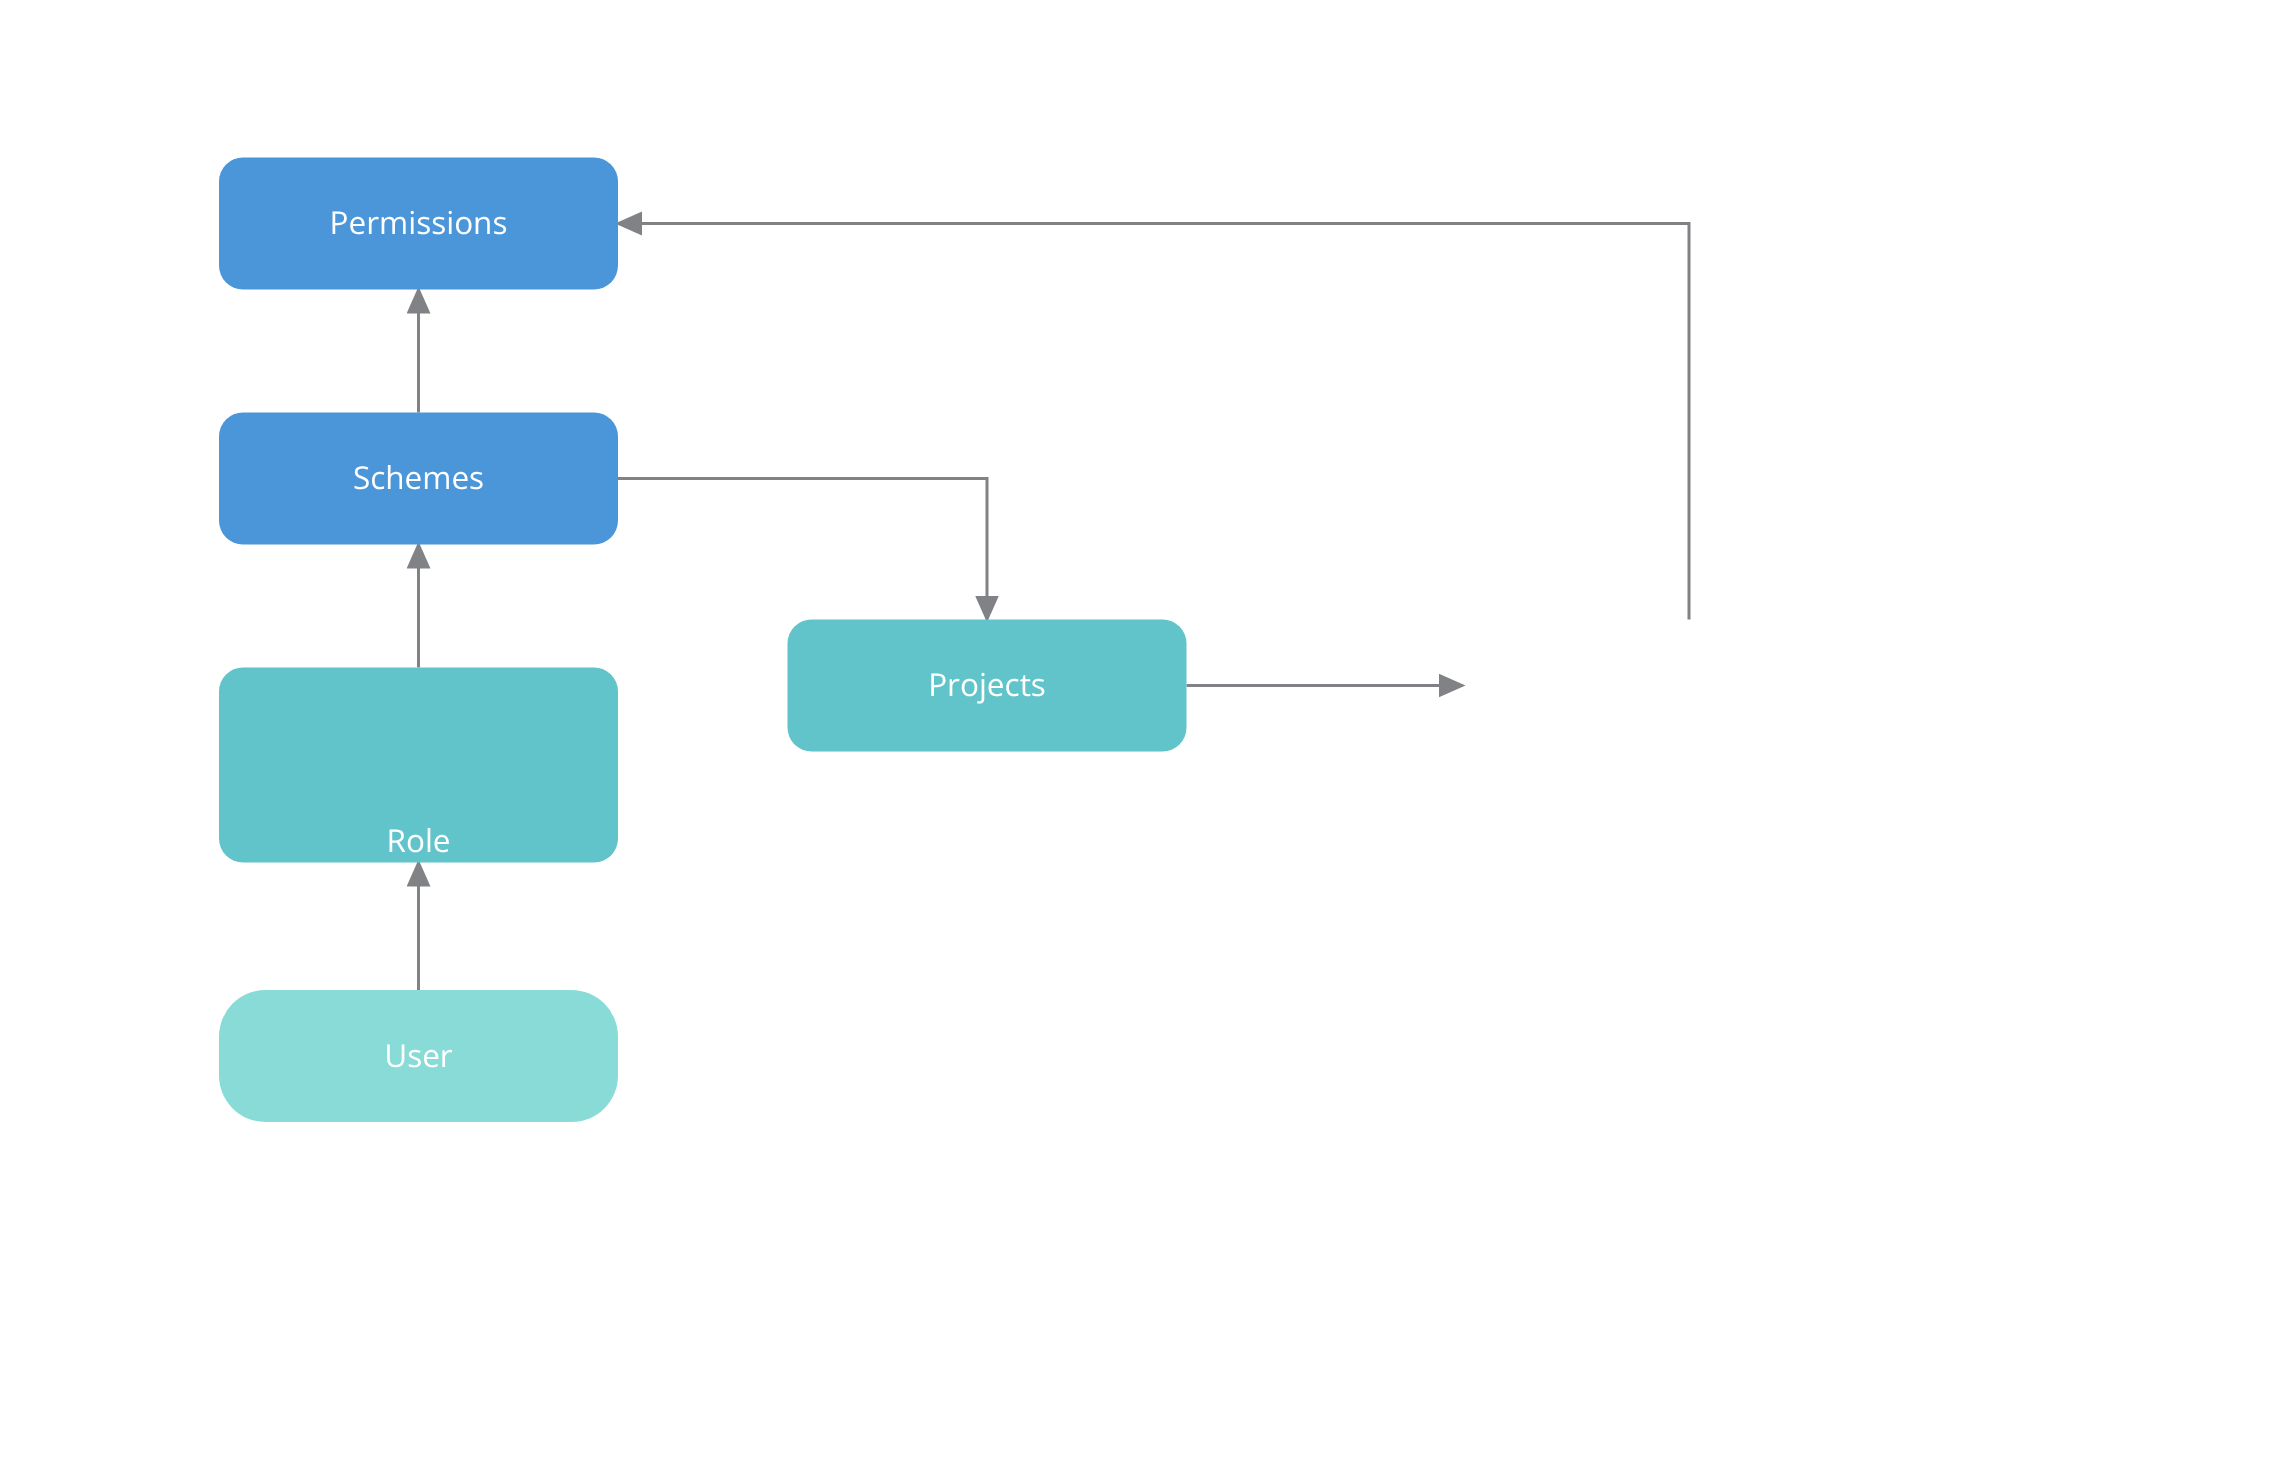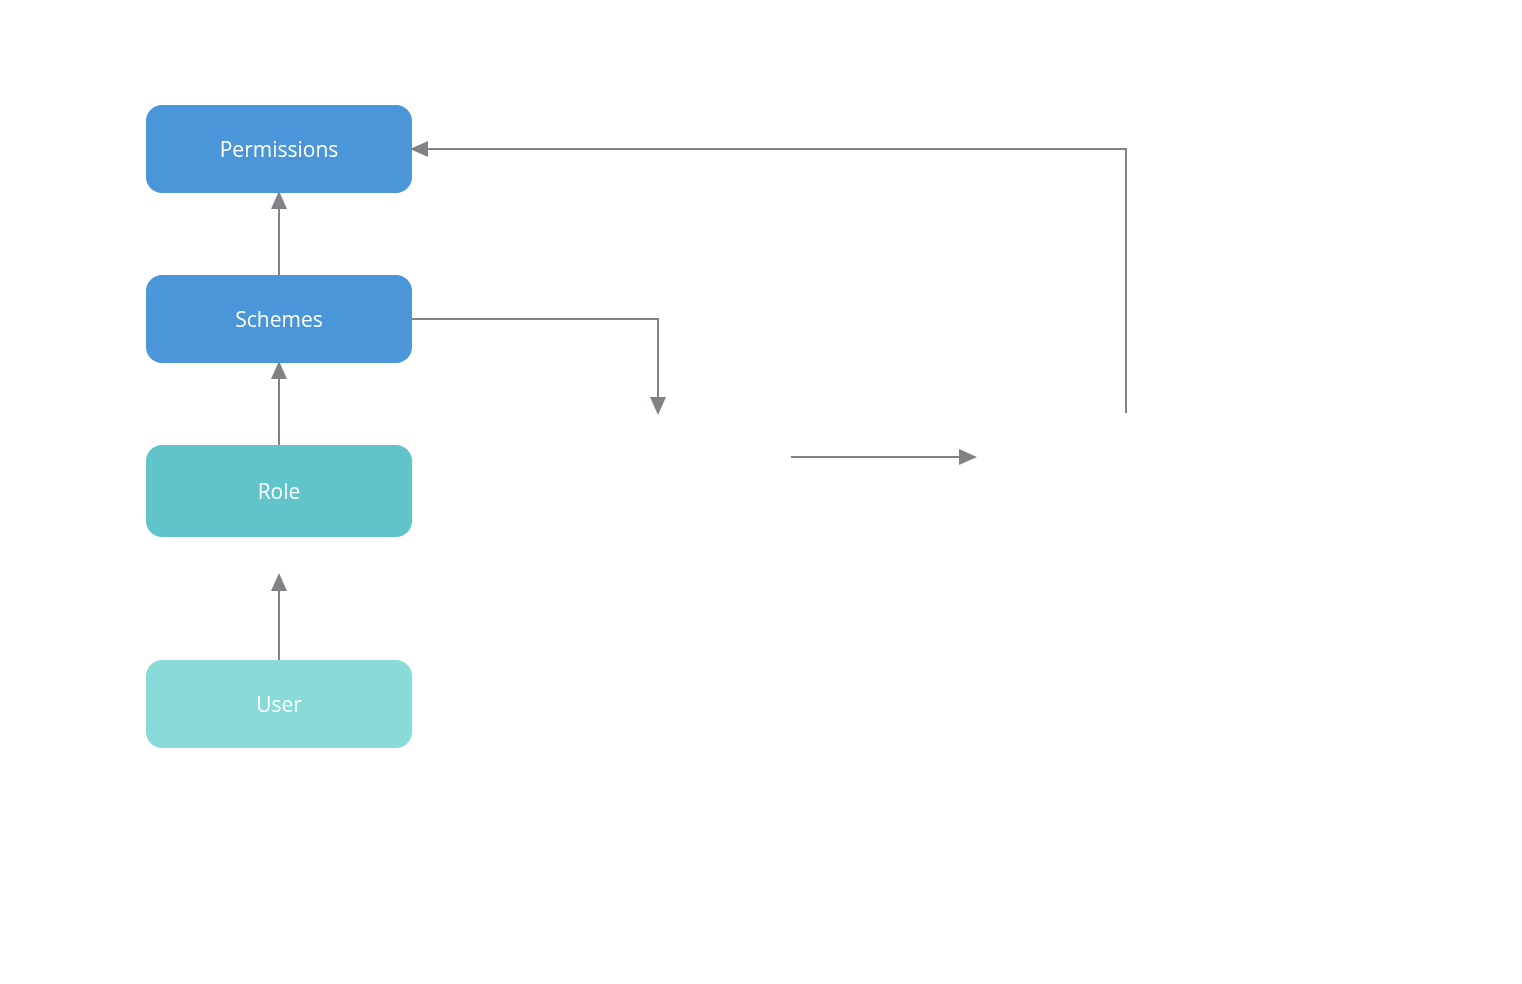--- a/index.html
+++ b/index.html
@@ -65,23 +65,26 @@
   </svg>
 
   <div class="node node-blue" style="left:146px; top:275px; width:266px; height:88px;">
     <span>Schemes</span>
   </div>
 
   <div class="node node-blue" style="left:146px; top:105px; width:266px; height:88px;">
     <span>Permissions</span>
   </div>
 
-  <div class="node node-teal" style="left:146px; top:445px; width:266px; height:92px;">
+  <div class="node node-teal" style="left:146px; top:445px; width:266px; height:130px;align-items:flex-end;">
     <span>Role</span>
   </div>
 
-  <div class="node node-teal-light" style="left:146px; top:660px; width:266px; height:88px;">
+  <div class="node node-teal-light" style="left:146px; top:660px; width:266px; height:88px;border-radius:31px;">
     <span>User</span>
   </div>
 
+  <div class="node node-teal" style="left:525px; top:413px; width:266px; height:88px;">
+    <span>Projects</span>
+  </div>
 
 
 </div>
 
 </body></html>

